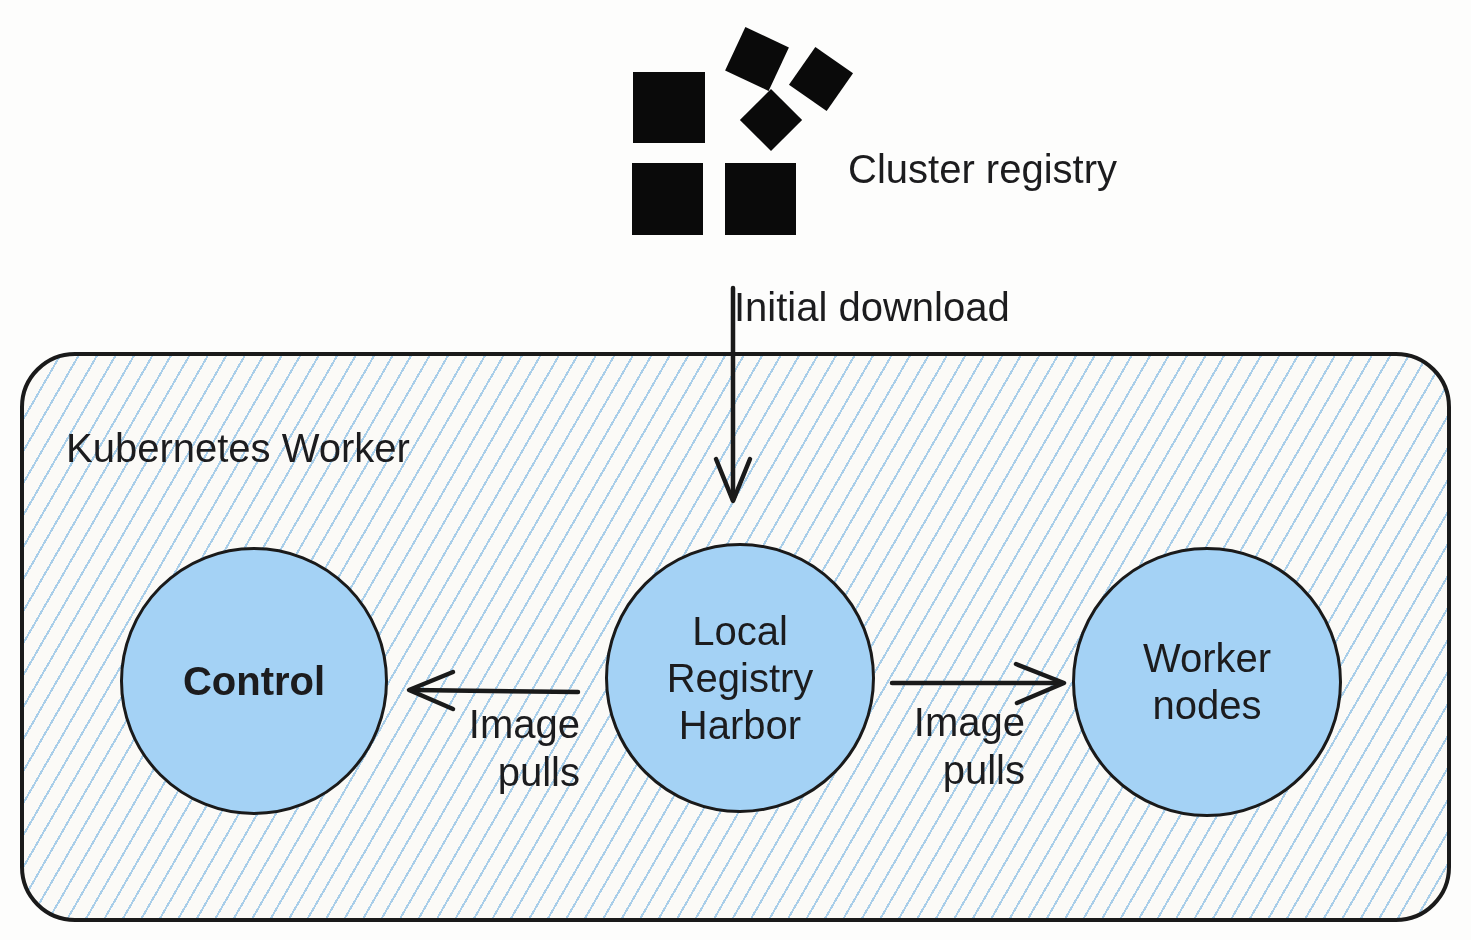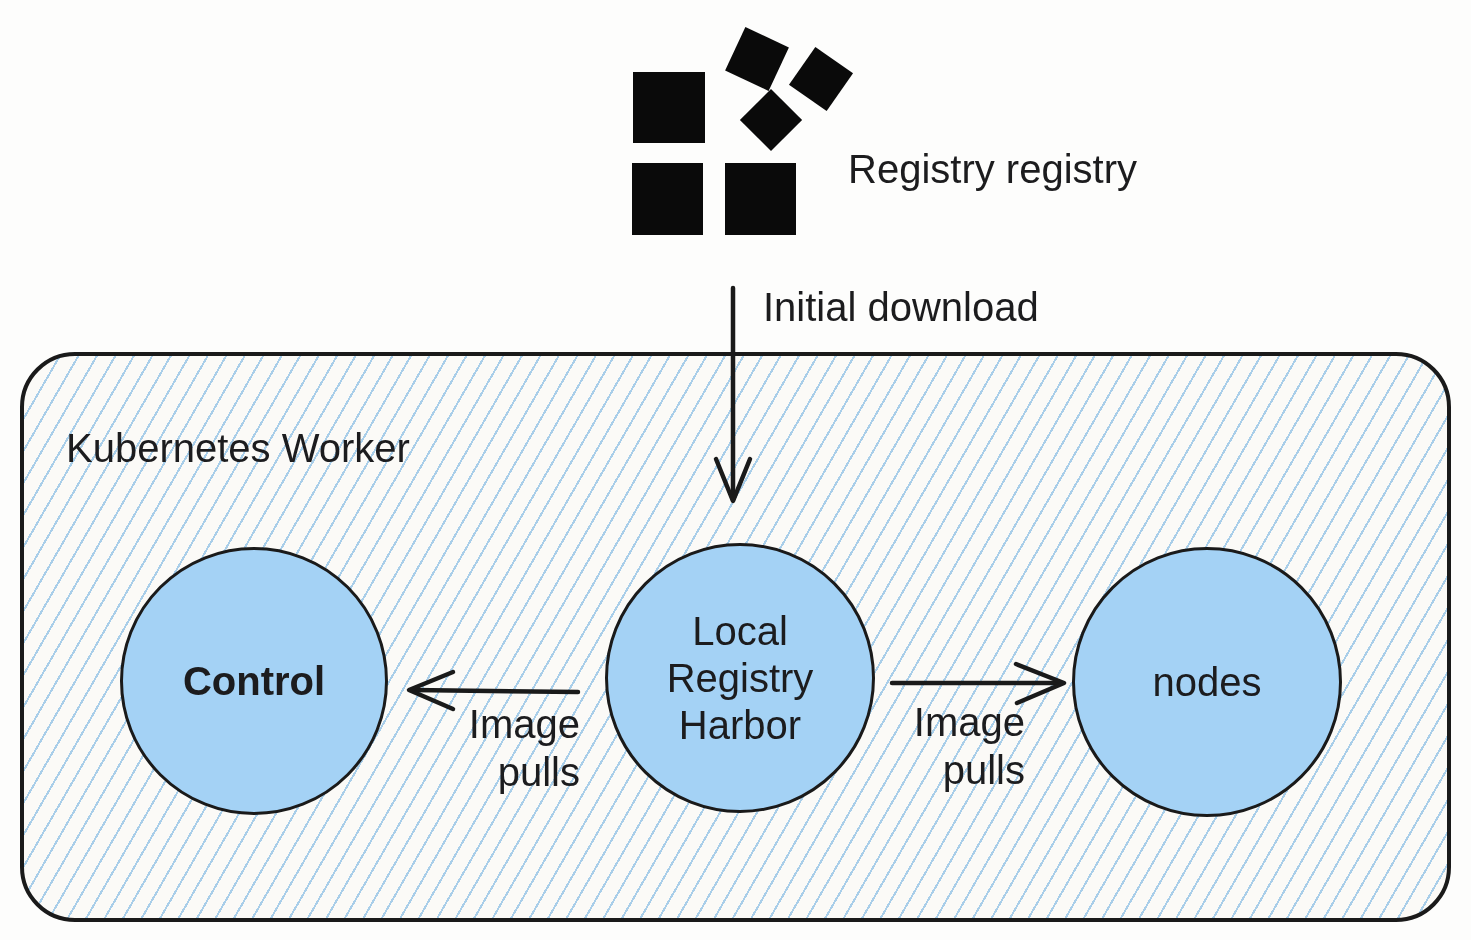--- a/index.html
+++ b/index.html
@@ -60,21 +60,21 @@
   .node-harbor{left:605px;top:543px;width:270px;height:270px;align-items:center;}
   .node-worker{left:1072px;top:547px;width:270px;height:270px;}
 
   
   .edge-label{
     position:absolute;
     font-size:40px;line-height:48px;
     text-align:right;
   }
   .edge-label-initial{
-    left:763px;top:283px;text-align:left;white-space:nowrap;
+    left:734px;top:283px;text-align:left;white-space:nowrap;
   }
   .edge-label-left{left:450px;top:700px;width:130px;}
   .edge-label-right{left:895px;top:698px;width:130px;}
 
   
   .arrows{
     position:absolute;left:0;top:0;width:1471px;height:940px;
     pointer-events:none;
   }
   .arrows path, .arrows polyline, .arrows line{
@@ -94,21 +94,21 @@
     <g fill="var(--icon-black)">
       <rect x="3" y="48" width="72" height="71"></rect>
       <rect x="2" y="139" width="71" height="72"></rect>
       <rect x="95" y="139" width="71" height="72"></rect>
       <rect x="103" y="11" width="48" height="48" transform="rotate(25 127 35)"></rect>
       <rect x="168" y="32" width="46" height="46" transform="rotate(35 191 55)"></rect>
       <rect x="119" y="74" width="44" height="44" transform="rotate(45 141 96)"></rect>
     </g>
   </svg>
 
-  <div class="ext-label">Registry registry</div>
+  <div class="ext-label">Cluster registry</div>
 
   <div class="cluster-box"></div>
 
   <div class="cluster-label">Kubernetes Worker</div>
 
   <div class="node node-control">
     <div>
       <div>Control</div>
     </div>
   </div>
@@ -116,20 +116,21 @@
   <div class="node node-harbor">
     <div>
       <div>Local</div>
       <div>Registry</div>
       <div>Harbor</div>
     </div>
   </div>
 
   <div class="node node-worker">
     <div>
+      <div>Worker</div>
       <div>nodes</div>
     </div>
   </div>
 
   <svg class="arrows" aria-hidden="true">
     <g>
       <path d="M733 288 L733 500"></path>
       <polyline points="716,459 733,501 750,459"></polyline>
     </g>
     <g>

